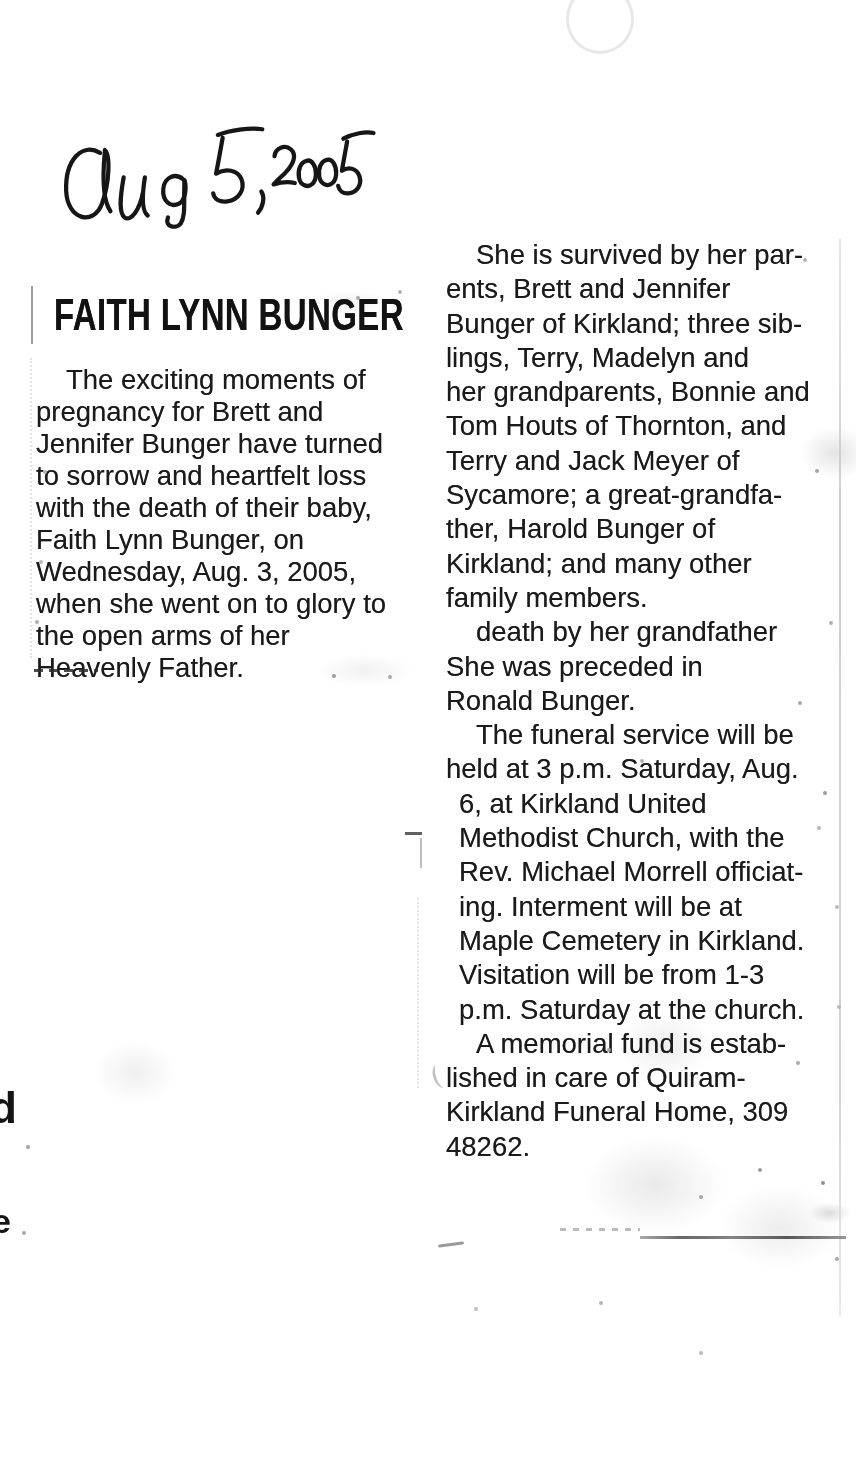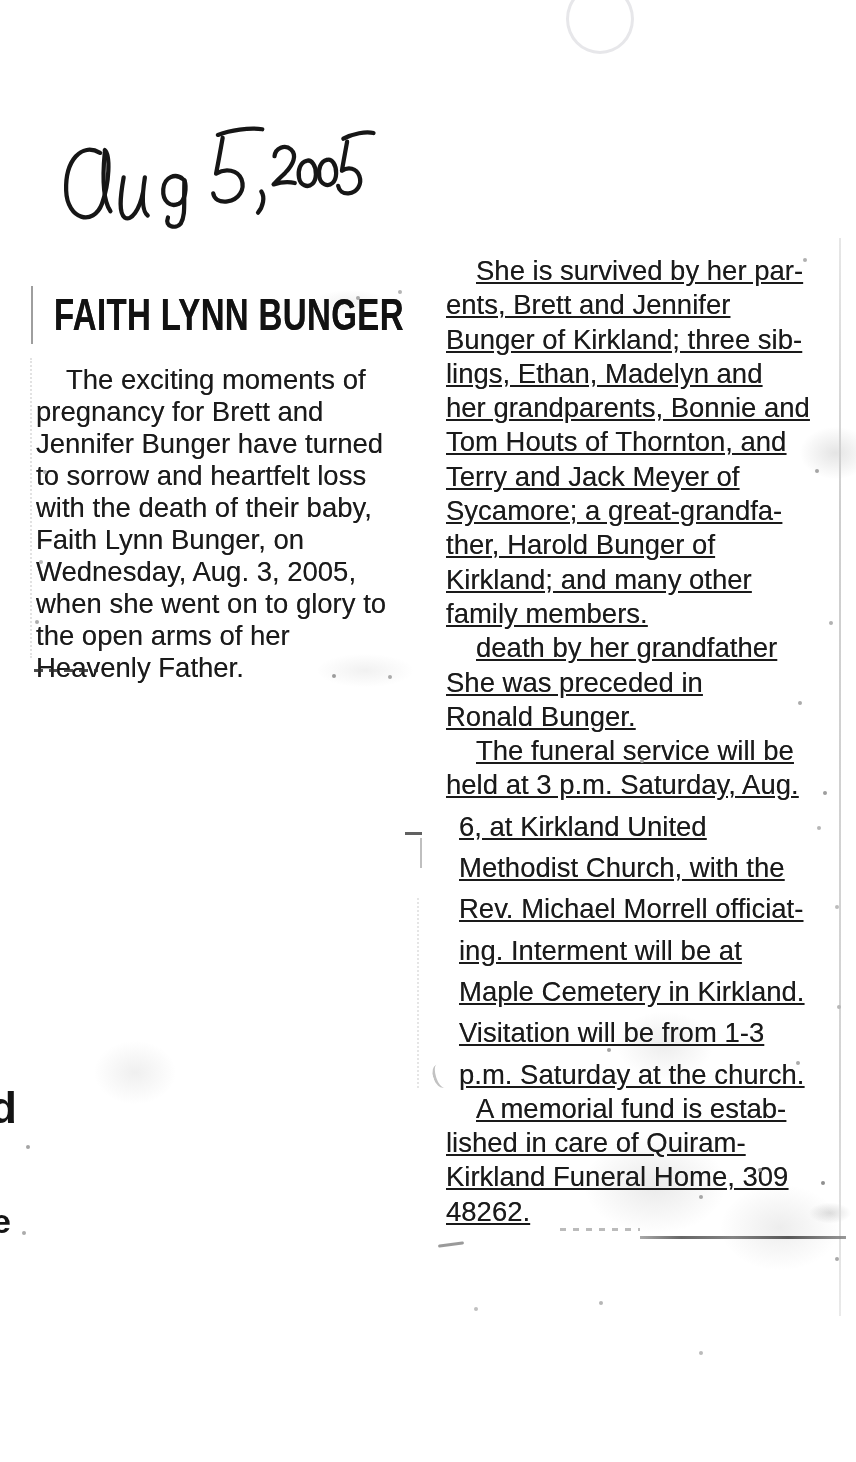--- a/index.html
+++ b/index.html
@@ -37,24 +37,24 @@
   .handwriting path{fill:none;stroke:#161616;stroke-width:9;stroke-linecap:round;stroke-linejoin:round;}
   
   .headline{
     position:absolute;left:54px;top:290px;margin:0;
     font-size:44px;font-weight:700;color:#121212;white-space:nowrap;
     transform:scaleX(.75);transform-origin:left top;
     letter-spacing:.5px;text-shadow:0 0 .6px rgba(0,0,0,.7);
   }
   .col{position:absolute;font-size:27.5px;color:#1a1a1a;text-shadow:0 0 .6px rgba(0,0,0,.55);}
   .col-left{left:36px;top:364px;width:402px;line-height:32px;}
-  .col-right{left:446px;top:254px;width:404px;line-height:34.3px;text-decoration:underline;}
+  .col-right{left:446px;top:238px;width:404px;line-height:34.3px;}
   .para{margin:0;}
   .para div:first-child{text-indent:30px;}
-  .para-funeral div:nth-child(n+3){padding-left:13px;margin-top:7px;}
+  .para-funeral div:nth-child(n+3){padding-left:13px;}
   
   .hole-punch{position:absolute;left:566px;top:-16px;width:62px;height:64px;
     border:3px solid #e7e7ea;border-radius:50%;background:transparent;}
   .edge-line-right{position:absolute;left:839px;top:238px;width:2px;height:1078px;
     background:linear-gradient(#e2e2e2,#c5c5c5 25%,#cdcdcd 80%,#e6e6e6);opacity:.85;}
   .clip-mark-left{position:absolute;left:31px;top:286px;width:2px;height:58px;background:#8d8d8d;opacity:.85;}
   .dotted-left{position:absolute;left:30px;top:358px;width:0;height:300px;border-left:2px dotted #c6c6c6;opacity:.5;}
   .underline-dash{position:absolute;left:34px;top:669px;width:64px;height:3px;
     background:repeating-linear-gradient(90deg,#2c2c2c 0 9px,transparent 9px 15px);opacity:.85;}
   .tick-h{position:absolute;left:405px;top:832px;width:17px;height:3px;background:#3a3a3a;opacity:.8;}
@@ -125,21 +125,21 @@
         <div>the open arms of her</div>
         <div>Heavenly Father.</div>
       </div>
   </section>
 
   <section class="col col-right">
     <div class="para">
         <div>She is survived by her par-</div>
         <div>ents, Brett and Jennifer</div>
         <div>Bunger of Kirkland; three sib-</div>
-        <div>lings, Ethan, Madelyn and</div>
+        <div>lings, Terry, Madelyn and</div>
         <div>her grandparents, Bonnie and</div>
         <div>Tom Houts of Thornton, and</div>
         <div>Terry and Jack Meyer of</div>
         <div>Sycamore; a great-grandfa-</div>
         <div>ther, Harold Bunger of</div>
         <div>Kirkland; and many other</div>
         <div>family members.</div>
       </div>
     <div class="para">
         <div>death by her grandfather</div>

